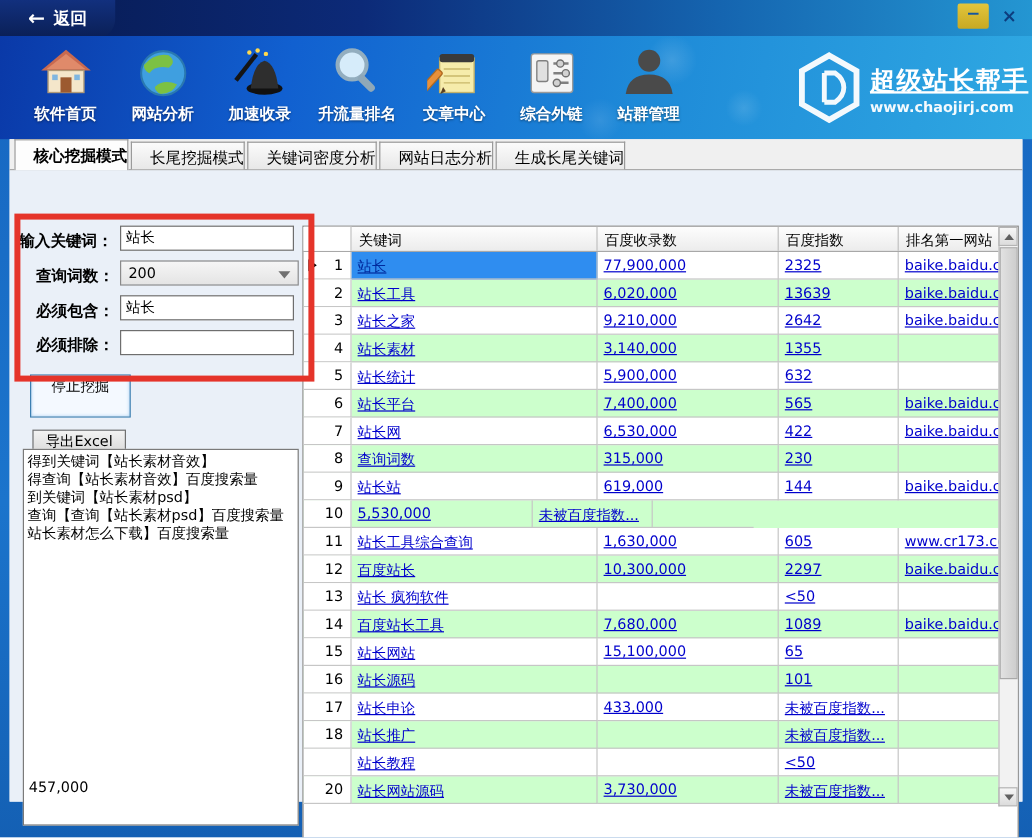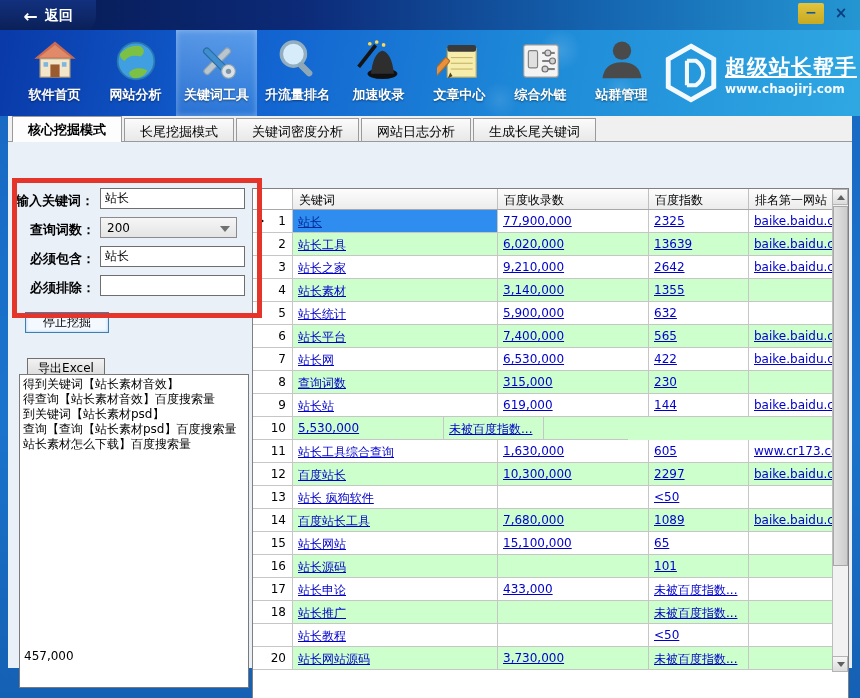--- a/index.html
+++ b/index.html
@@ -39,37 +39,37 @@
   .brand { position:absolute; right:10px; top:8px; width:185px; height:72px; display:flex; align-items:center; gap:8px; }
   .brand-logo svg { width:52px; height:60px; opacity:.95; }
   .brand-text { color:#fff; }
   .brand-title { font-size:21px; font-weight:bold; letter-spacing:1px; white-space:nowrap;text-decoration:underline; }
   .brand-url { font-size:12px; font-weight:bold; opacity:.95; margin-top:1px; }
 
   
   .panel { position:absolute; left:8px; top:116px; width:844px; height:552px; background:#eaf0f8; }
   .tabstrip { position:absolute; left:0; top:0; width:844px; height:26px; background:#f0f0f0;
     border-bottom:1px solid #9a9a9a; display:flex; align-items:flex-end; padding-left:4px; }
-  .tab { padding:4px 15px 4px 15px; font-size:13px; border:1px solid #9a9a9a; border-bottom:none;
+  .tab { padding:4px 0 4px 15px; font-size:13px; border:1px solid #9a9a9a; border-bottom:none;
     background:linear-gradient(180deg,#fbfbfb,#e8e8e8); margin-right:2px; cursor:pointer; white-space:nowrap; height:23px; }
   .tab.active { background:#fdfdfd; height:26px; position:relative; top:1px; font-weight:bold; }
   .page { position:absolute; left:0; top:26px; width:844px; height:526px; background:#eaf0f8; }
 
   
   .form-label { position:absolute; font-size:13px; font-weight:bold; white-space:nowrap; }
   .txt { position:absolute; height:21px; border:1px solid #6e6e6e; background:#fff; font-size:12px;
     font-family:"DejaVu Sans","Liberation Sans",sans-serif; padding:0 4px; width:145px; }
-  .combo { position:absolute; height:21px; width:137px; border:1px solid #8a8a8a;
+  .combo { position:absolute; height:21px; width:149px; border:1px solid #8a8a8a;
     background:linear-gradient(180deg,#f6f6f6,#e4e4e4); display:flex; align-items:center; padding-left:6px; cursor:pointer; }
   .combo-arrow { position:absolute; right:6px; top:8px; width:0; height:0;
     border-left:5px solid transparent; border-right:5px solid transparent; border-top:6px solid #707070; }
   .annotation-box { position:absolute; left:4px; top:36px; width:250px; height:140px;
     border:5px solid #e5342a; pointer-events:none; z-index:5; }
 
-  .btn-stop { position:absolute; left:17px; top:170px; width:84px; height:21px; background:#f4f9ff;
+  .btn-stop { position:absolute; left:17px; top:170px; width:84px; height:36px; background:#f4f9ff;
     border:1px solid #3c7fb1; box-shadow:inset 0 0 3px #9cc9ef; font-size:12px; text-align:center; line-height:19px; cursor:pointer; }
   .btn-export { position:absolute; left:19px; top:216px; width:78px; height:21px;
     background:linear-gradient(180deg,#f2f2f2,#d9d9d9); border:1px solid #707070; font-size:12px; text-align:center; line-height:19px; cursor:pointer; }
 
   .logbox { position:absolute; left:11px; top:232px; width:230px; height:314px; background:#fff;
     border:1px solid #7a7a7a; padding:2px 3px; overflow:hidden; }
   .log-line { font-size:12px; line-height:15px; white-space:nowrap; }
   .log-footer { position:absolute; left:4px; bottom:24px; font-size:12px; }
 
   
@@ -138,46 +138,37 @@
         </div>
         <div class="tool-item">
           <div class="tool-icon"><svg viewBox="0 0 40 40">
               <circle cx="20" cy="20" r="16" fill="#3f9fe0"></circle>
               <path d="M6 14 Q14 5 24 7 Q30 12 24 16 Q14 14 10 20 Q6 18 6 14 Z" fill="#7cc143"></path>
               <path d="M14 30 Q20 24 30 28 Q27 35 18 35 Q14 33 14 30 Z" fill="#7cc143"></path>
               <circle cx="20" cy="20" r="16" fill="none" stroke="#2a78b0" stroke-width="1.5"></circle>
             </svg></div>
           <div class="tool-label">网站分析</div>
         </div>
-        <div class="tool-item active">
-          <div class="tool-icon"><svg viewBox="0 0 40 40">
-              <rect x="5" y="17.5" width="30" height="5.5" rx="2.5" transform="rotate(-45 20 20)" fill="#b8c6d0" stroke="#8ea0ac"></rect>
-              <rect x="5" y="17.5" width="30" height="5.5" rx="2.5" transform="rotate(45 20 20)" fill="#3f8fd0" stroke="#2c6ca0"></rect>
-              <circle cx="30" cy="29" r="6" fill="#d9e2e8" stroke="#8ea0ac"></circle>
-              <circle cx="30" cy="29" r="2.3" fill="#7f93a0"></circle>
-            </svg></div>
-          <div class="tool-label">关键词工具</div>
-        </div>
-        <div class="tool-item">
-          <div class="tool-icon"><svg viewBox="0 0 40 40">
-              <circle cx="16" cy="14" r="10.5" fill="#d6ecfa" stroke="#93aebf" stroke-width="3"></circle>
-              <rect x="23" y="20" width="15" height="5.5" rx="2.7" transform="rotate(45 23 20)" fill="#8fa8b8"></rect>
-            </svg></div>
-          <div class="tool-label">升流量排名</div>
-        </div>
         <div class="tool-item">
           <div class="tool-icon"><svg viewBox="0 0 40 40">
               <rect x="8" y="4" width="3.2" height="24" transform="rotate(38 10 16)" fill="#151515"></rect>
               <ellipse cx="23" cy="31" rx="13" ry="4.6" fill="#111"></ellipse>
               <path d="M13 31 Q15 13 23 11 Q31 13 33 31 Z" fill="#2e2e2e"></path>
               <circle cx="12" cy="5" r="1.6" fill="#ffd94d"></circle>
               <circle cx="18" cy="3.5" r="1.6" fill="#ffd94d"></circle>
               <circle cx="24" cy="6" r="1.6" fill="#ffd94d"></circle>
             </svg></div>
           <div class="tool-label">加速收录</div>
+        </div>
+        <div class="tool-item">
+          <div class="tool-icon"><svg viewBox="0 0 40 40">
+              <circle cx="16" cy="14" r="10.5" fill="#d6ecfa" stroke="#93aebf" stroke-width="3"></circle>
+              <rect x="23" y="20" width="15" height="5.5" rx="2.7" transform="rotate(45 23 20)" fill="#8fa8b8"></rect>
+            </svg></div>
+          <div class="tool-label">升流量排名</div>
         </div>
         <div class="tool-item">
           <div class="tool-icon"><svg viewBox="0 0 40 40">
               <rect x="9" y="9" width="25" height="25" fill="#f6ecab" stroke="#c3b269"></rect>
               <rect x="9" y="6" width="25" height="6" rx="2" fill="#3a3a3a"></rect>
               <line x1="12" y1="17" x2="31" y2="17" stroke="#c9b86a"></line>
               <line x1="12" y1="22" x2="31" y2="22" stroke="#c9b86a"></line>
               <line x1="12" y1="27" x2="31" y2="27" stroke="#c9b86a"></line>
               <rect x="1" y="16" width="5" height="18" rx="1.5" transform="rotate(42 3.5 25)" fill="#e8903a" stroke="#b06a22"></rect>
               <polygon points="9.5,35 13.5,33 11.5,30" fill="#5a4022"></polygon>

